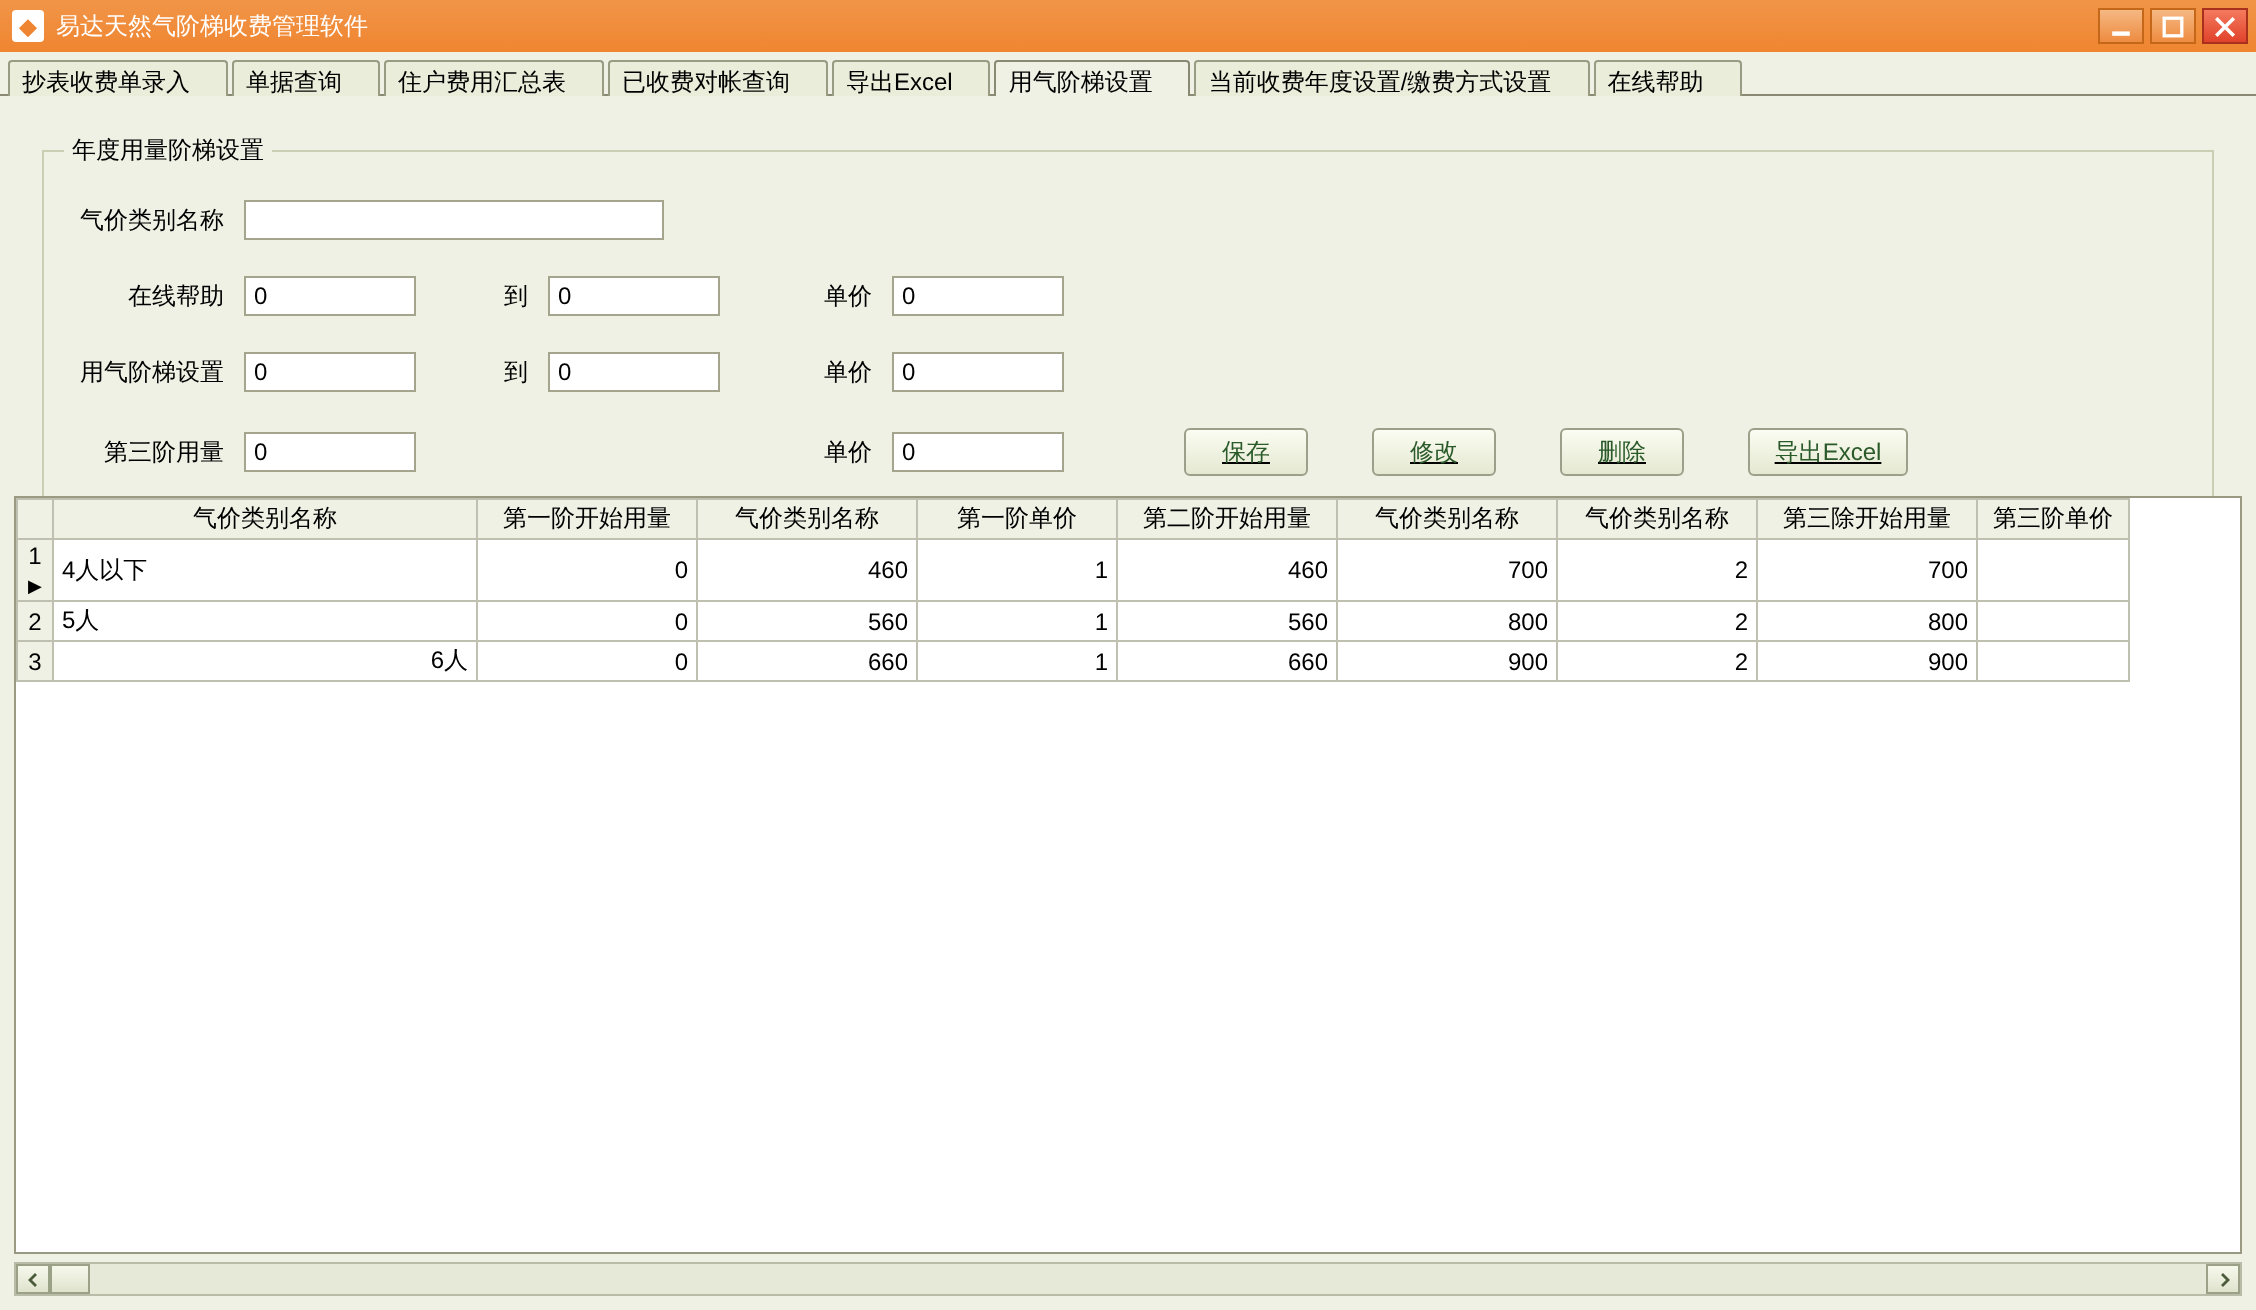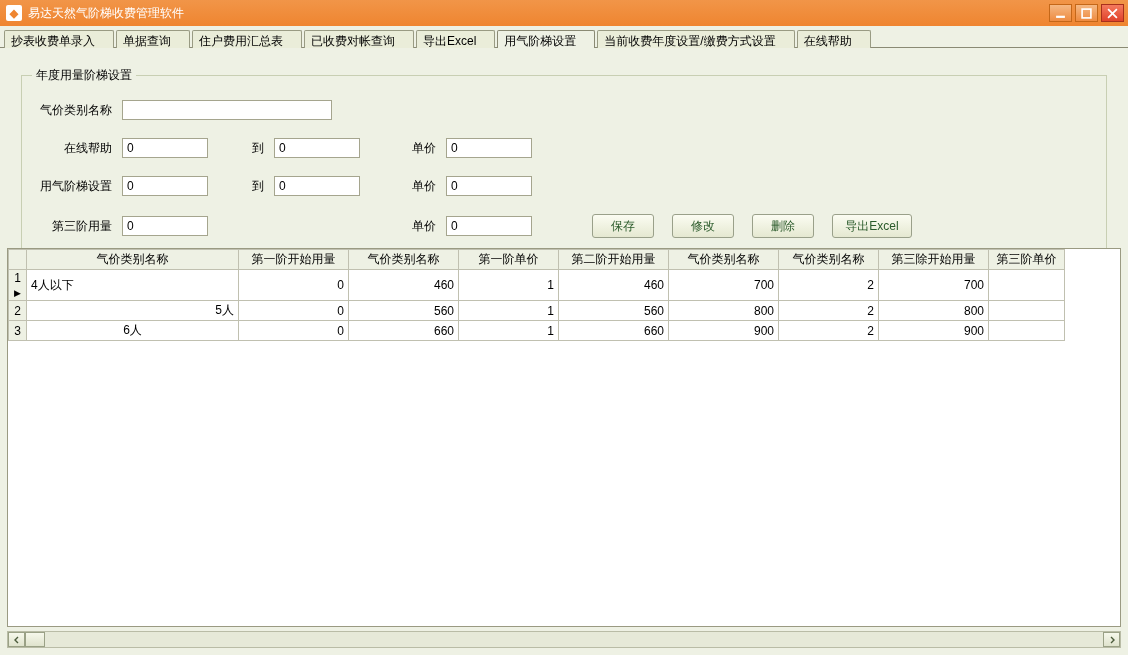--- a/index.html
+++ b/index.html
@@ -98,21 +98,21 @@
     height:24px;
     border:1px solid #9aa08a;
     background: linear-gradient(#fbfcf2,#e5e8d1);
     padding: 2px 10px;
     border-radius:3px;
     font-family:inherit;
     font-size:12px;
     color:#2a5a2a;
     cursor:pointer;
   }
-  .btn-row { display:flex; gap: 18px; align-items:center; }
+  .btn-row { display:flex; gap: 32px; align-items:center;text-decoration:underline; }
 
   
   .table-wrap {
     position:absolute;
     left:7px; right:7px; top:248px; bottom:28px;
     border:1px solid #9a9a82;
     background:#fff;
     overflow:hidden;
   }
   table.data {
@@ -276,33 +276,33 @@
           <td class="num">460</td>
           <td class="num">1</td>
           <td class="num">460</td>
           <td class="num">700</td>
           <td class="num">2</td>
           <td class="num">700</td>
           <td class="num"></td>
         </tr>
         <tr>
           <td class="row-head">2</td>
-          <td style="text-align: right; margin-top: 42px;">5人</td>
+          <td style="text-align: left; margin-top: 42px;">5人</td>
           <td class="num">0</td>
           <td class="num">560</td>
           <td class="num">1</td>
           <td class="num">560</td>
           <td class="num">800</td>
           <td class="num">2</td>
           <td class="num">800</td>
           <td class="num"></td>
         </tr>
         <tr>
           <td class="row-head">3</td>
-          <td style="text-align: center;">6人</td>
+          <td style="text-align: right;">6人</td>
           <td class="num">0</td>
           <td class="num">660</td>
           <td class="num">1</td>
           <td class="num">660</td>
           <td class="num">900</td>
           <td class="num">2</td>
           <td class="num">900</td>
           <td class="num"></td>
         </tr>
       </tbody>

